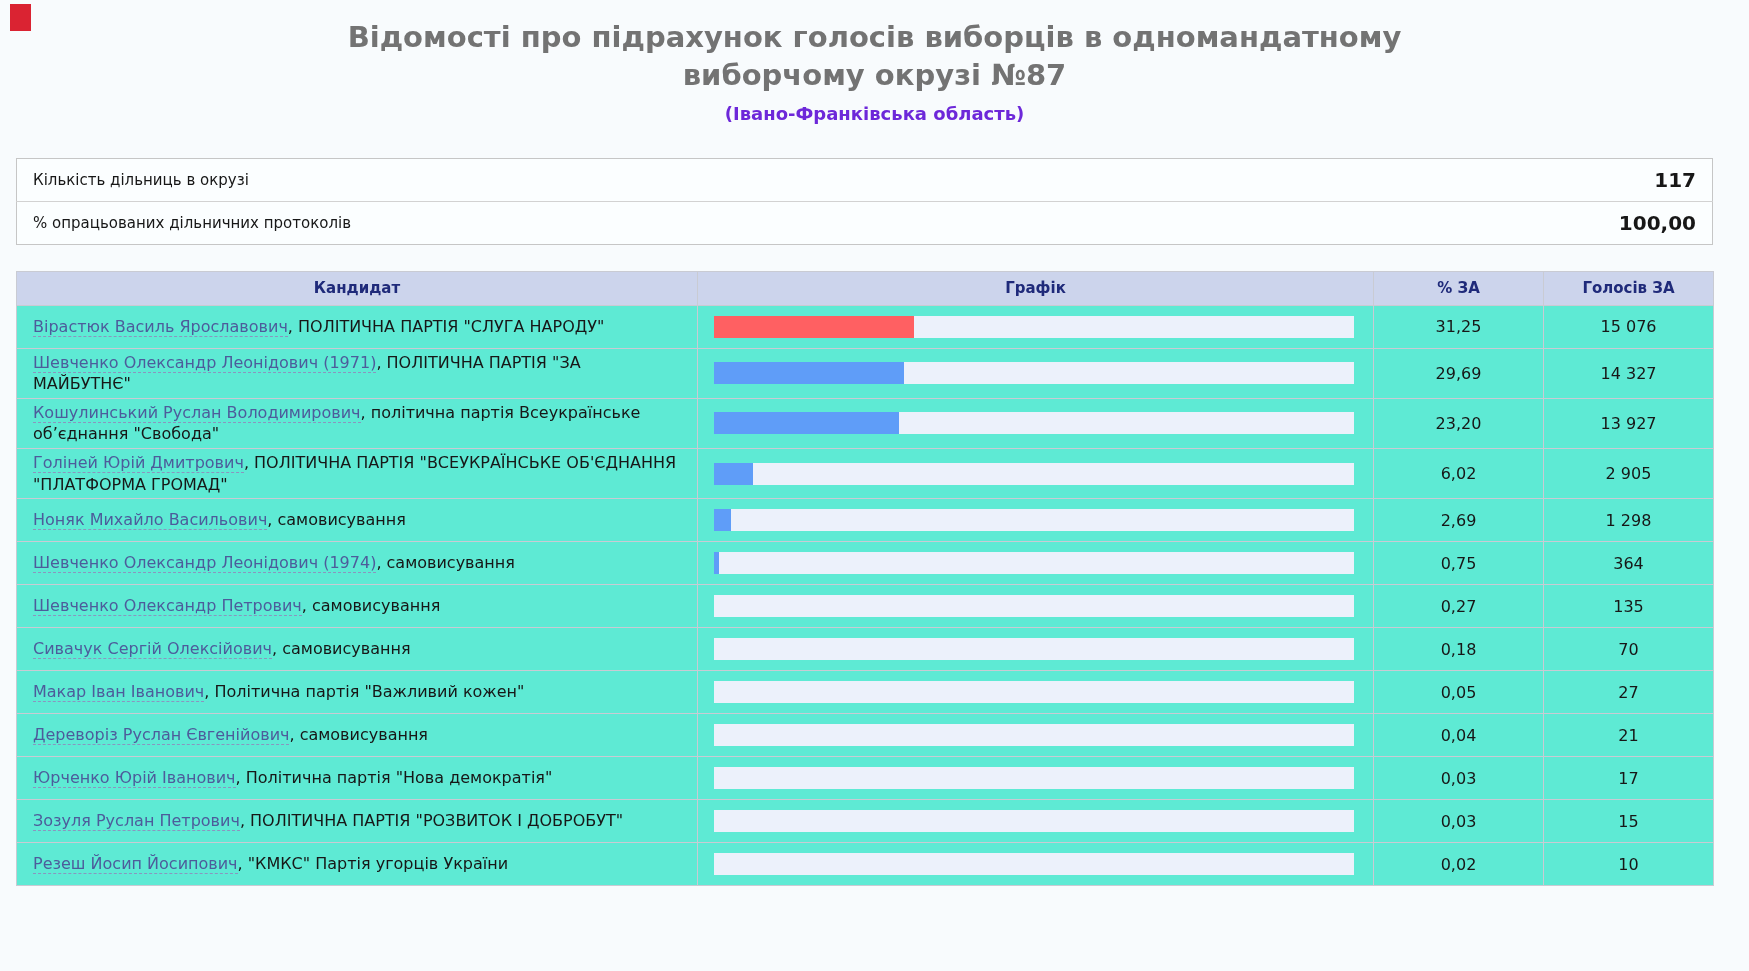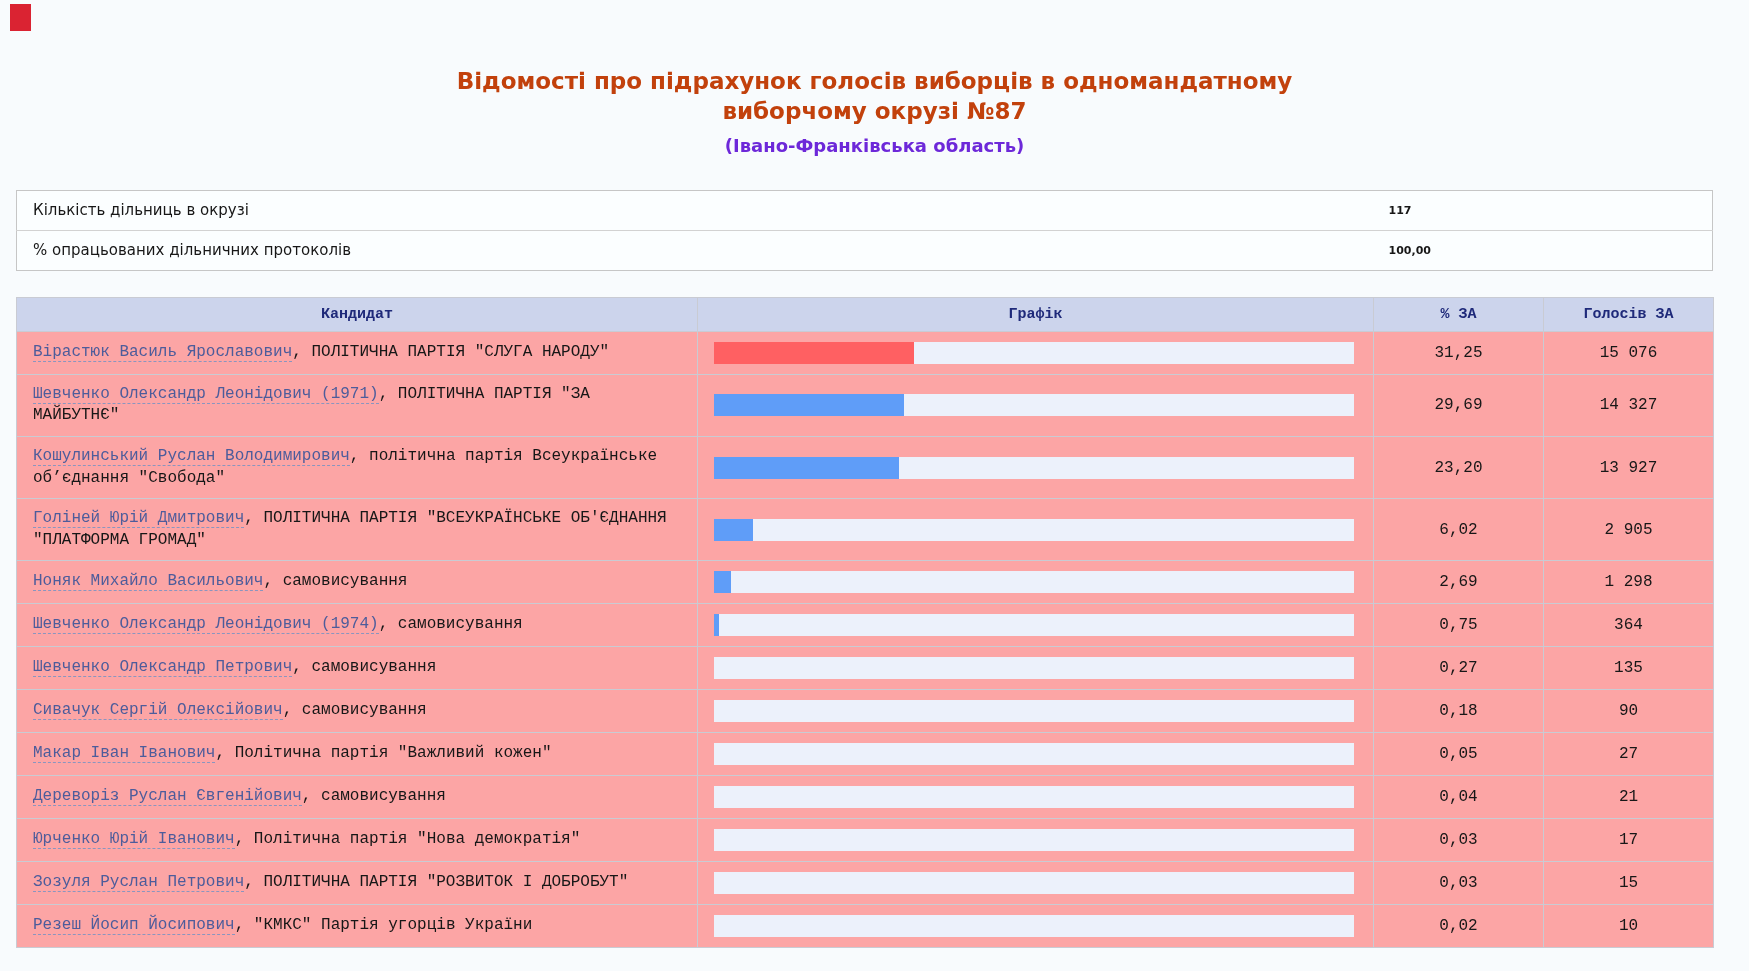--- a/index.html
+++ b/index.html
@@ -8,51 +8,51 @@
     background: #f8fbfd;
     font-family: "DejaVu Sans", "Liberation Sans", sans-serif;
     color: #171717;
   }
   .logo {
     position: absolute; left: 10px; top: 4px;
     width: 21px; height: 27px; background: #da2332;
   }
   .titleblock { padding-top: 18px; text-align: center; }
   .title {
-    font-size: 23px; font-weight: bold; line-height: 1.32; color: #c2410c; margin-top: 48px;
+    font-size: 29px; font-weight: bold; line-height: 1.32; color: #737373;
   }
   .subtitle {
     margin-top: 8px; font-size: 18px; font-weight: bold; color: #6d28d9;
   }
   table { border-collapse: collapse; table-layout: fixed; }
   .summary-table {
     width: 1697px; margin: 34px 0 0 16px;
     border: 1px solid #c6c6c6; background: #fbfeff;
   }
   .summary-table td {
     border-top: 1px solid #d2d2d2;
     padding: 9px 16px; height: 40px; font-size: 15px; vertical-align: middle;
   }
   .summary-table tr:first-child td { border-top: none; }
   .summary-table td.val {
-    width: 340px; text-align: left; font-weight: bold; font-size: 11px;
+    width: 340px; text-align: right; font-weight: bold; font-size: 20px;
   }
   .results-table {
     width: 1697px; margin: 26px 0 0 16px;
-    border: 1px solid #c6c6c6; background: #fca5a5; font-family: Liberation Mono, monospace;
+    border: 1px solid #c6c6c6; background: #5eead4;
   }
   .results-table th, .results-table td {
     border: 1px solid #c9cbd3; vertical-align: middle;
   }
   .results-table th {
     background: #ccd4ec; color: #1f2a7a;
     font-size: 15px; font-weight: bold;
     height: 34px; padding: 4px 8px; text-align: center;
   }
-  .results-table td { padding: 9px 16px; height: 43px; font-size: 16px; }
+  .results-table td { padding: 3px 16px; height: 43px; font-size: 16px; }
   .results-table td.cand { line-height: 1.35; }
   .results-table td.cand a {
     color: #4d5c9b; text-decoration: none;
     border-bottom: 1px dashed #8a95bf;
   }
   .results-table td.num { text-align: center; }
   .track {
     width: 640px; height: 22px; background: #ecf1fb; position: relative;
   }
   .bar { height: 22px; position: absolute; left: 0; top: 0; }
@@ -166,21 +166,21 @@
         </td>
         <td class="num">0,27</td>
         <td class="num">135</td>
       </tr>
       <tr>
         <td class="cand"><a href="#">Сивачук Сергій Олексійович</a><span>, самовисування</span></td>
         <td>
           <div class="track" style="background: rgb(236, 241, 251);"></div>
         </td>
         <td class="num">0,18</td>
-        <td class="num">90</td>
+        <td class="num">70</td>
       </tr>
       <tr>
         <td class="cand"><a href="#">Макар Іван Іванович</a><span>, Політична партія "Важливий кожен"</span></td>
         <td>
           <div class="track" style="background: rgb(236, 241, 251);"></div>
         </td>
         <td class="num">0,05</td>
         <td class="num">27</td>
       </tr>
       <tr>

